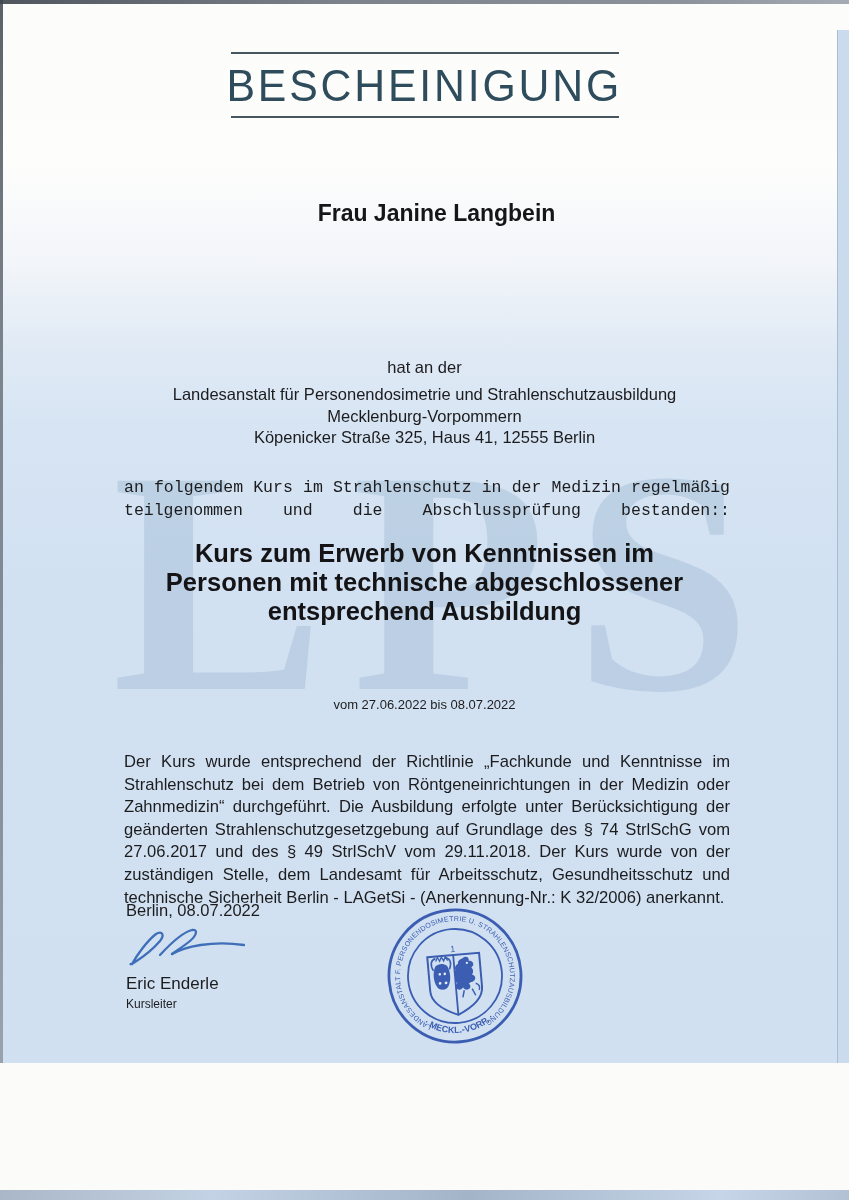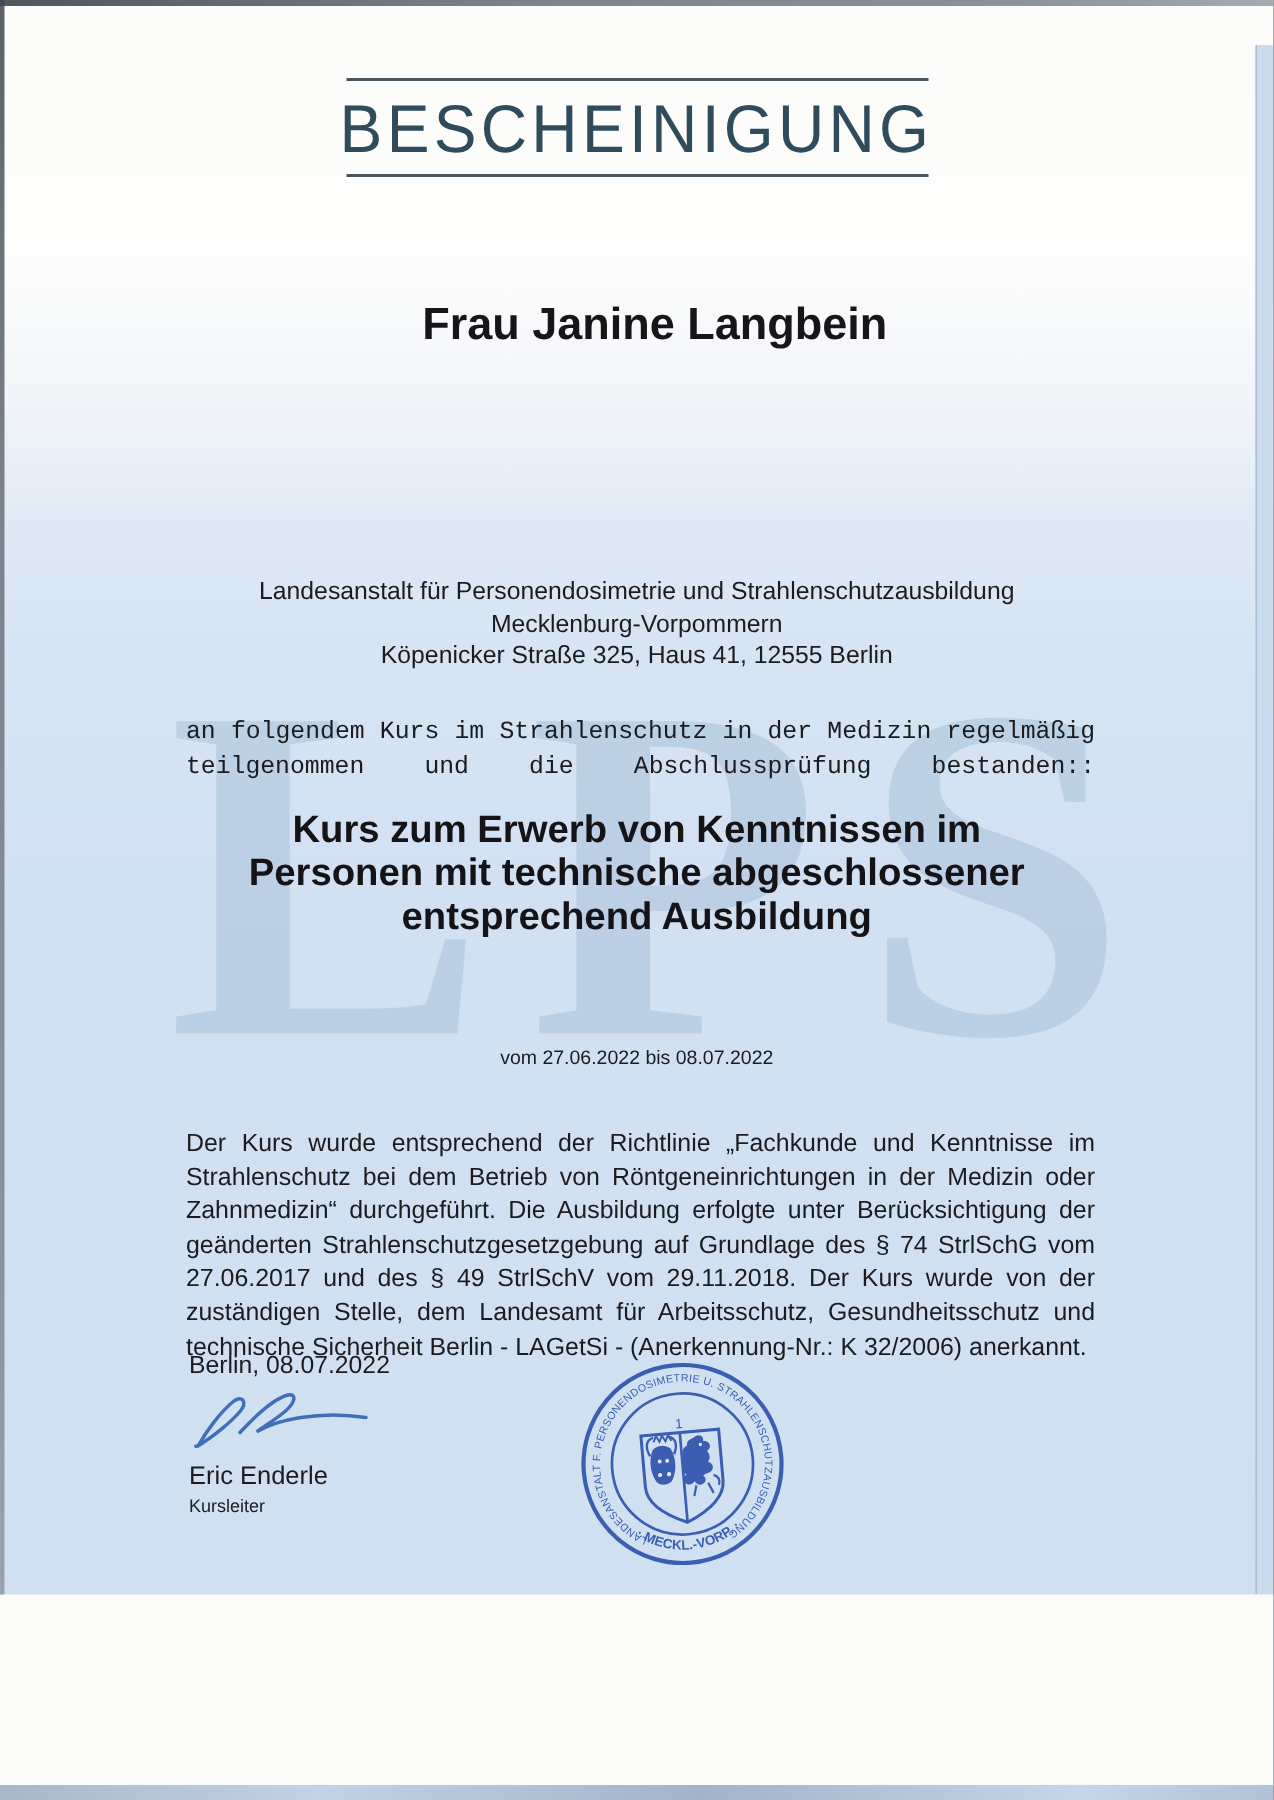--- a/index.html
+++ b/index.html
@@ -29,21 +29,21 @@
 
   .title-wrap { position:absolute; top:52px; left:0; width:100%; text-align:center; }
   .title-rule { width:388px; height:2px; background:#47565f; margin:0 auto; }
   .doc-title {
     display:inline-block; padding:6px 0 4px 0;
     font-size:45px; letter-spacing:3px; color:#2e4c5c;
     transform:scaleX(.95); transform-origin:center;
   }
 
   .recipient { position:absolute; top:200px; width:100%; text-align:center;
-    font-size:30px; font-weight:bold; color:#161618;padding-left:24px; }
+    font-size:23px; font-weight:bold; color:#161618;padding-left:24px; }
 
   .preamble { position:absolute; top:358px; width:100%; text-align:center; font-size:16.5px; }
   .institution { position:absolute; top:384px; width:100%; text-align:center;
     font-size:16.5px; line-height:21.5px; }
 
   .intro { position:absolute; top:476px; left:124px; width:606px;
     font-size:16.5px; line-height:23px; text-align:justify;font-family:Liberation Mono, monospace; }
   .intro::after { content:""; display:inline-block; width:100%; }
 
   .course-title { position:absolute; top:539px; left:0; width:100%; text-align:center;
@@ -73,20 +73,21 @@
   <div class="content">
 
     <div class="title-wrap">
       <div class="title-rule"></div>
       <div class="doc-title">BESCHEINIGUNG</div>
       <div class="title-rule"></div>
     </div>
 
     <div class="recipient">Frau Janine Langbein</div>
 
+    <div class="preamble">hat an der</div>
 
     <div class="institution">
       <div>Landesanstalt für Personendosimetrie und Strahlenschutzausbildung</div>
       <div>Mecklenburg-Vorpommern</div>
       <div>Köpenicker Straße 325, Haus 41, 12555 Berlin</div>
     </div>
 
     <div class="intro">an folgendem Kurs im Strahlenschutz in der Medizin regelmäßig teilgenommen und die Abschlussprüfung bestanden::</div>
 
     <div class="course-title">

